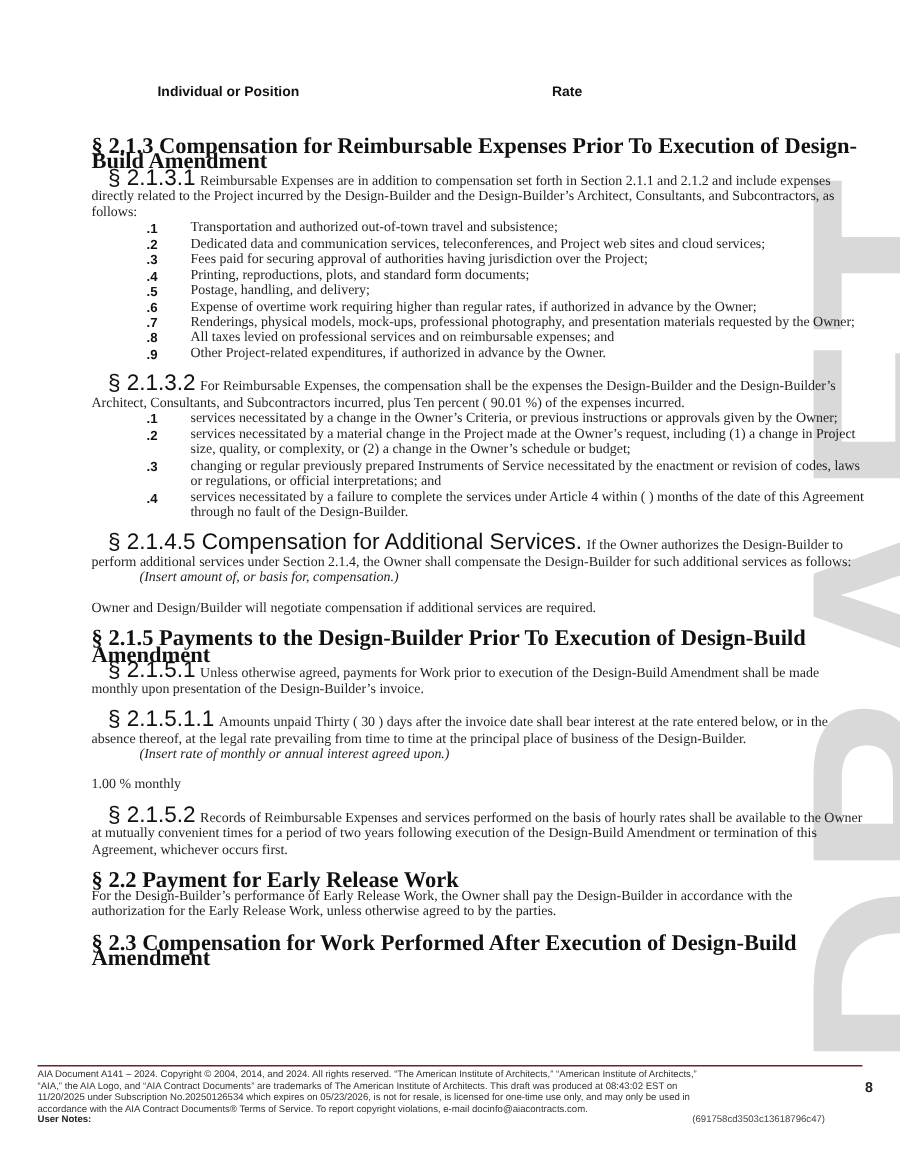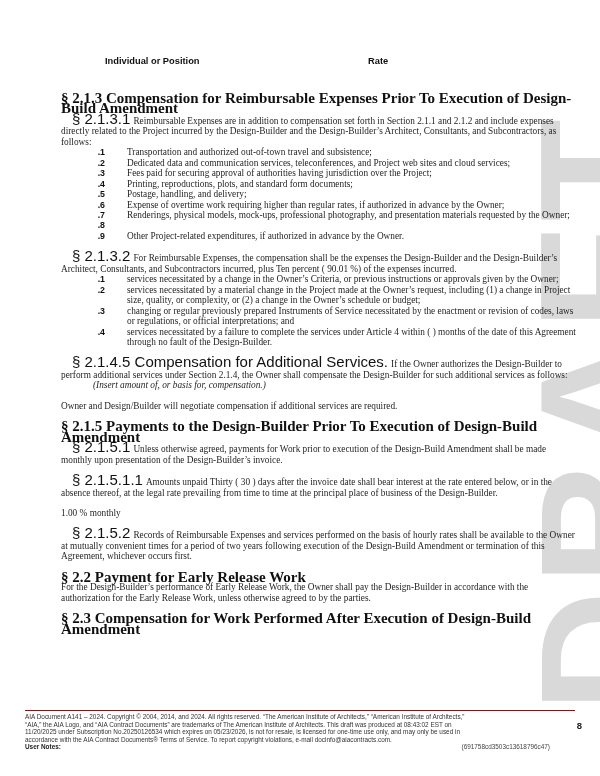--- a/index.html
+++ b/index.html
@@ -98,20 +98,21 @@
     <div class="li">
         <span class="num">.6</span>
         <span class="txt">Expense of overtime work requiring higher than regular rates, if authorized in advance by the Owner;</span>
       </div>
     <div class="li">
         <span class="num">.7</span>
         <span class="txt">Renderings, physical models, mock-ups, professional photography, and presentation materials requested by the Owner;</span>
       </div>
     <div class="li">
         <span class="num">.8</span>
+        <span class="txt">All taxes levied on professional services and on reimbursable expenses; and</span>
       </div>
     <div class="li">
         <span class="num">.9</span>
         <span class="txt">Other Project-related expenditures, if authorized in advance by the Owner.</span>
       </div>
   </div>
 
   <p class="gap-top"><span class="lbl">§ 2.1.3.2</span><span>For Reimbursable Expenses, the compensation shall be the expenses the Design-Builder and the Design-Builder’s Architect, Consultants, and Subcontractors incurred, plus Ten percent ( 90.01 %) of the expenses incurred.</span></p>
 
 
@@ -136,20 +137,21 @@
 
   <p class="gap-top"><span class="lbl">§ 2.1.4.5 Compensation for Additional Services.</span><span>If the Owner authorizes the Design-Builder to perform additional services under Section 2.1.4, the Owner shall compensate the Design-Builder for such additional services as follows:</span></p>
   <p class="italic">(Insert amount of, or basis for, compensation.)</p>
 
   <p class="gap-top">Owner and Design/Builder will negotiate compensation if additional services are required.</p>
 
   <div class="h gap-top">§ 2.1.5 Payments to the Design-Builder Prior To Execution of Design-Build Amendment</div>
   <p><span class="lbl">§ 2.1.5.1</span><span>Unless otherwise agreed, payments for Work prior to execution of the Design-Build Amendment shall be made monthly upon presentation of the Design-Builder’s invoice.</span></p>
 
   <p class="gap-top"><span class="lbl">§ 2.1.5.1.1</span><span>Amounts unpaid Thirty ( 30 ) days after the invoice date shall bear interest at the rate entered below, or in the absence thereof, at the legal rate prevailing from time to time at the principal place of business of the Design-Builder.</span></p>
+  <p class="italic">(Insert rate of monthly or annual interest agreed upon.)</p>
 
   <p class="gap-top">1.00 % monthly</p>
 
   <p class="gap-top"><span class="lbl">§ 2.1.5.2</span><span>Records of Reimbursable Expenses and services performed on the basis of hourly rates shall be available to the Owner at mutually convenient times for a period of two years following execution of the Design-Build Amendment or termination of this Agreement, whichever occurs first.</span></p>
 
   <div class="h gap-top">§ 2.2 Payment for Early Release Work</div>
   <p>For the Design-Builder’s performance of Early Release Work, the Owner shall pay the Design-Builder in accordance with the authorization for the Early Release Work, unless otherwise agreed to by the parties.</p>
 
   <div class="h gap-top">§ 2.3 Compensation for Work Performed After Execution of Design-Build Amendment</div>
 

